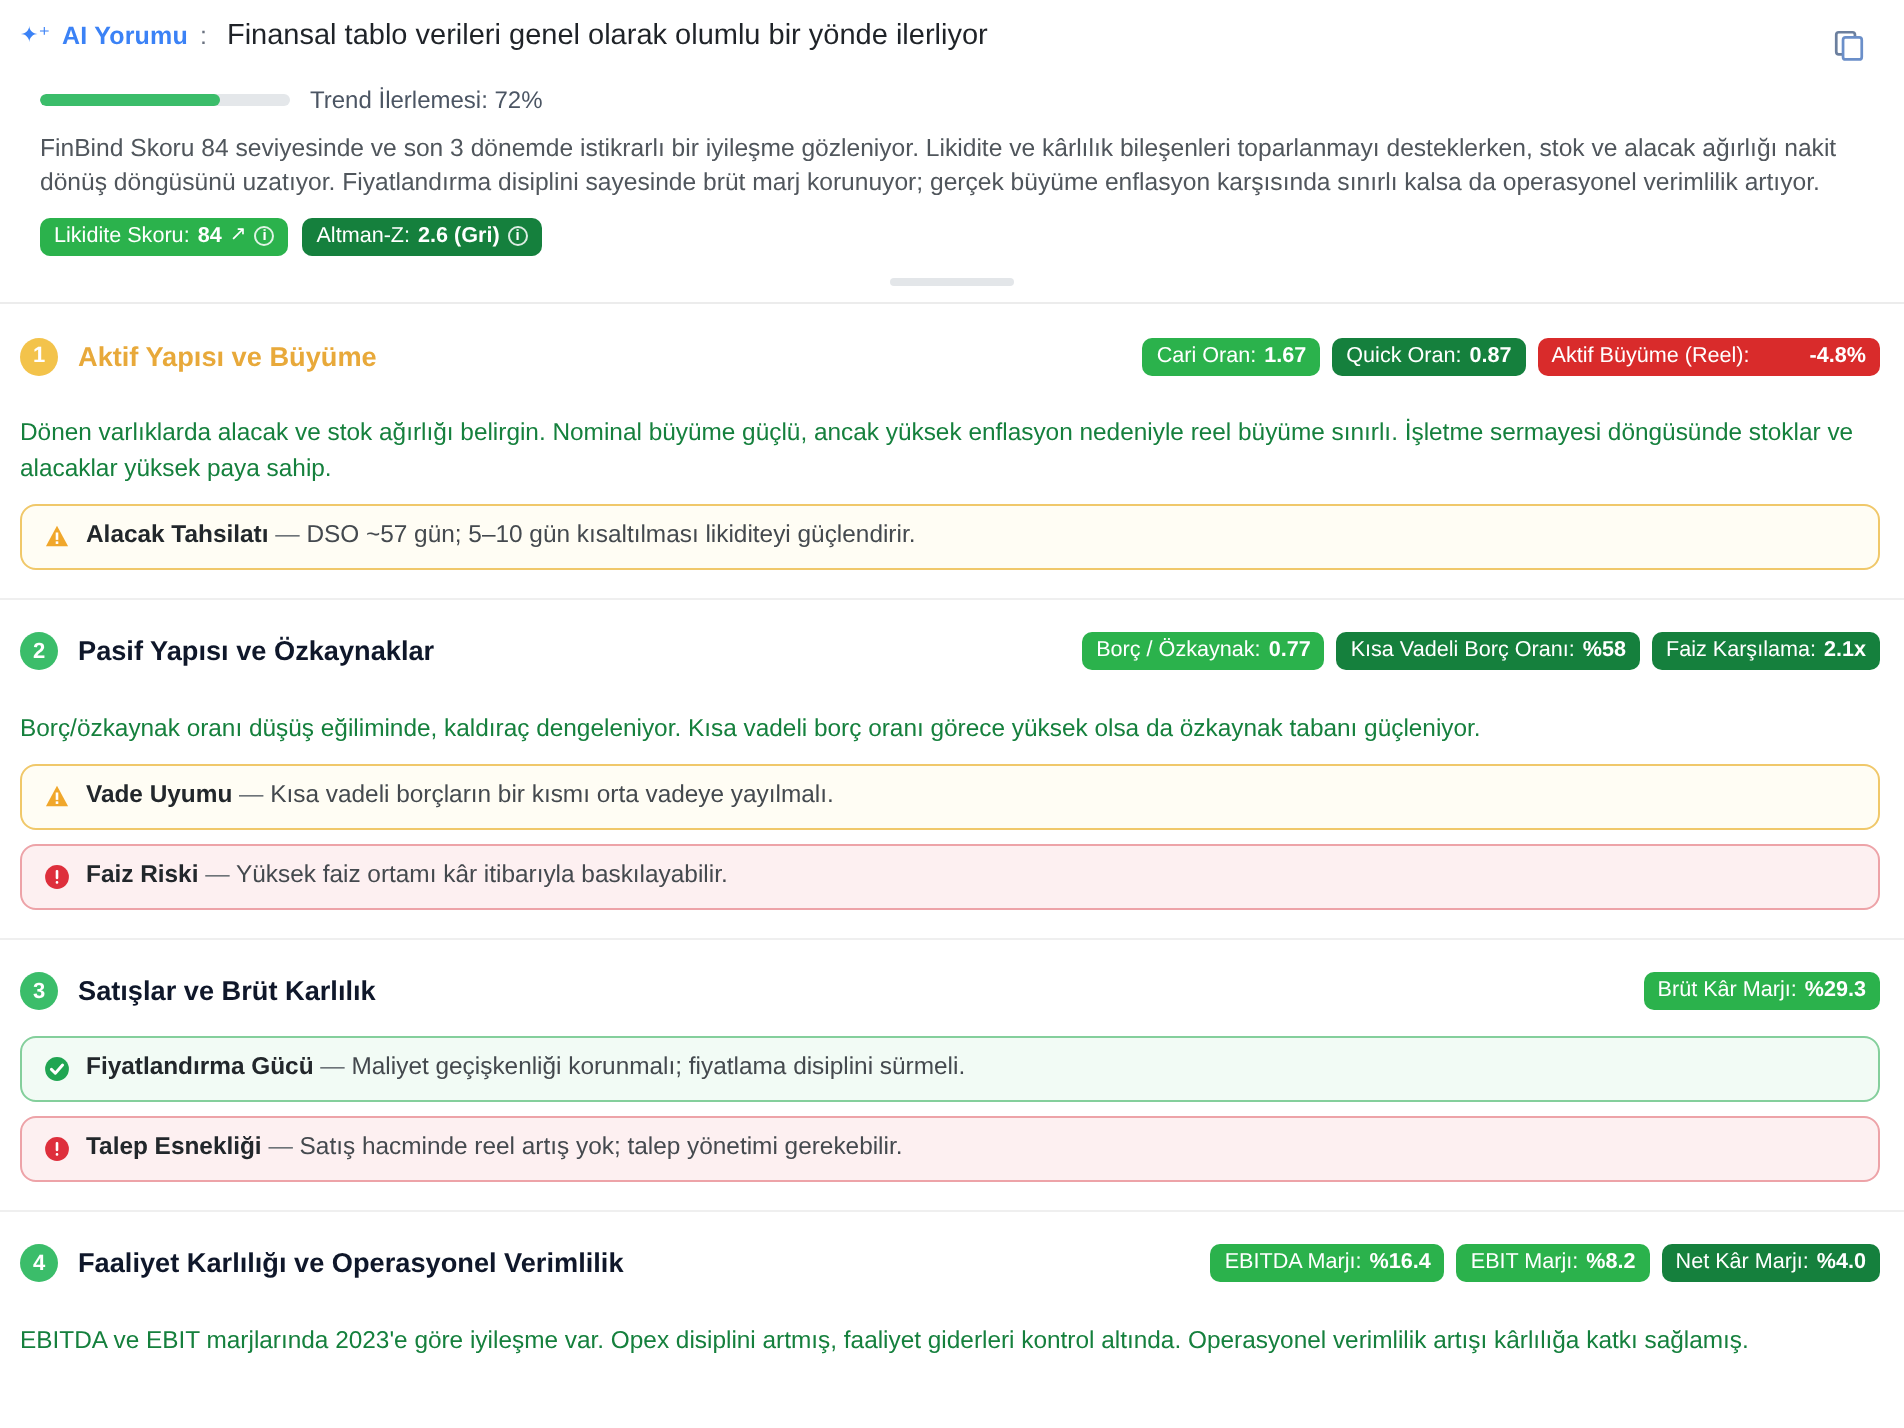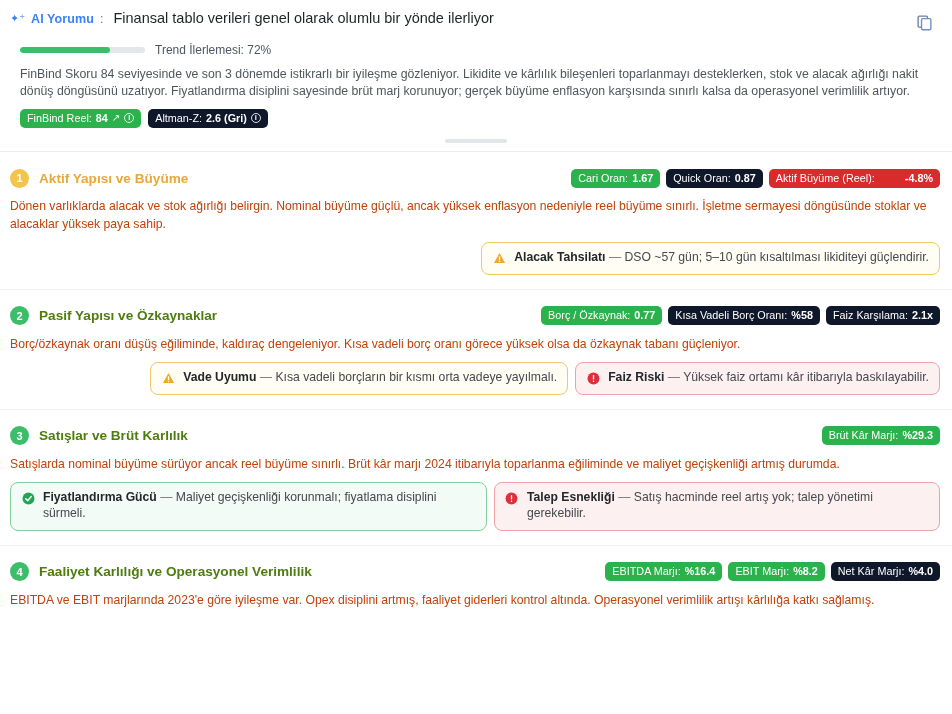--- a/index.html
+++ b/index.html
@@ -122,21 +122,21 @@
     gap: 4px;
     border-radius: 5px;
     padding: 2px 7px 3px 7px;
     font-size: 10.8px;
     color: #ffffff;
     white-space: nowrap;
     line-height: 1.35;
   }
   .badge .bval { font-weight: bold; }
   .badge-green  { background: #2bb24c; }
-  .badge-yellow { background: #0f172a; }
+  .badge-yellow { background: #15803d; }
   .badge-red    { background: #d92b2b; gap: 30px; }
 
   .info-circle {
     display: inline-block;
     width: 10px;
     height: 10px;
     border: 1px solid rgba(255,255,255,.85);
     border-radius: 50%;
     font-size: 7.5px;
     line-height: 8px;
@@ -192,38 +192,38 @@
   }
   .num-yellow { background: #f3c34b; }
   .num-green  { background: #3bbd6a; }
 
   .sec-title {
     margin-left: 10px;
     font-size: 13.6px;
     font-weight: bold;
   }
   .title-yellow { color: #e8a93a; }
-  .title-green  { color: #4d7c0f; }
+  .title-green  { color: #0f172a; }
 
   .sec-badges {
     margin-left: auto;
     display: flex;
     gap: 6px;
     align-items: center;
   }
 
   .sec-desc {
-    margin-top: 7px;
+    margin-top: 17px;
     font-size: 12.2px;
     line-height: 1.4;
-    color: #c2410c;
+    color: #15803d;
   }
 
   
-  .alerts { margin-top: 9px; display: flex; flex-direction: row; gap: 7px; justify-content: flex-end; }
+  .alerts { margin-top: 9px; display: flex; flex-direction: column; gap: 7px; }
 
   .alert {
     display: flex;
     align-items: flex-start;
     gap: 8px;
     border-radius: 8px;
     border: 1px solid;
     padding: 7px 10px 8px 10px;
     font-size: 12.2px;
     line-height: 1.3;
@@ -272,21 +272,21 @@
       <div class="progress-track">
         <div class="progress-fill" id="progress-fill" style="width: 72%;"></div>
       </div>
       <span class="progress-label">Trend İlerlemesi: 72%</span>
     </div>
 
     <p class="summary">FinBind Skoru 84 seviyesinde ve son 3 dönemde istikrarlı bir iyileşme gözleniyor. Likidite ve kârlılık bileşenleri toparlanmayı desteklerken, stok ve alacak ağırlığı nakit dönüş döngüsünü uzatıyor. Fiyatlandırma disiplini sayesinde brüt marj korunuyor; gerçek büyüme enflasyon karşısında sınırlı kalsa da operasyonel verimlilik artıyor.</p>
 
     <div class="top-badges" id="top-badges">
         <span class="badge badge-green">
-          <span class="blabel">FinBind Reel:</span>
+          <span class="blabel">Likidite Skoru:</span>
           <span class="bval">84</span>
           <span class="trend-glyph">↗</span>
           <span class="info-circle">i</span>
         </span>
         <span class="badge badge-yellow">
           <span class="blabel">Altman-Z:</span>
           <span class="bval">2.6 (Gri)</span>
           <span class="info-circle">i</span>
         </span>
       </div>
@@ -380,21 +380,20 @@
         <div class="sec-head">
           <span class="sec-num num-green">3</span>
           <span class="sec-title title-green">Satışlar ve Brüt Karlılık</span>
           <div class="sec-badges">
             <span class="badge badge-green">
               <span class="blabel">Brüt Kâr Marjı:</span>
               <span class="bval">%29.3</span>
             </span>
           </div>
         </div>
-        <p class="sec-desc">Satışlarda nominal büyüme sürüyor ancak reel büyüme sınırlı. Brüt kâr marjı 2024 itibarıyla toparlanma eğiliminde ve maliyet geçişkenliği artmış durumda.</p>
         <div class="alerts">
           <div class="alert alert-ok">
             <span class="alert-ico">
               <svg width="13" height="13" viewBox="0 0 14 14">
                 <circle cx="7" cy="7" r="6.4" fill="#20a552"></circle>
                 <path d="M4 7.2 L6.1 9.3 L10 4.9" fill="none" stroke="#fff" stroke-width="1.6" stroke-linecap="round" stroke-linejoin="round"></path>
               </svg>
             </span>
             <span class="alert-text"><b>Fiyatlandırma Gücü</b> <span class="dash">—</span> <span>Maliyet geçişkenliği korunmalı; fiyatlama disiplini sürmeli.</span></span>
           </div>

